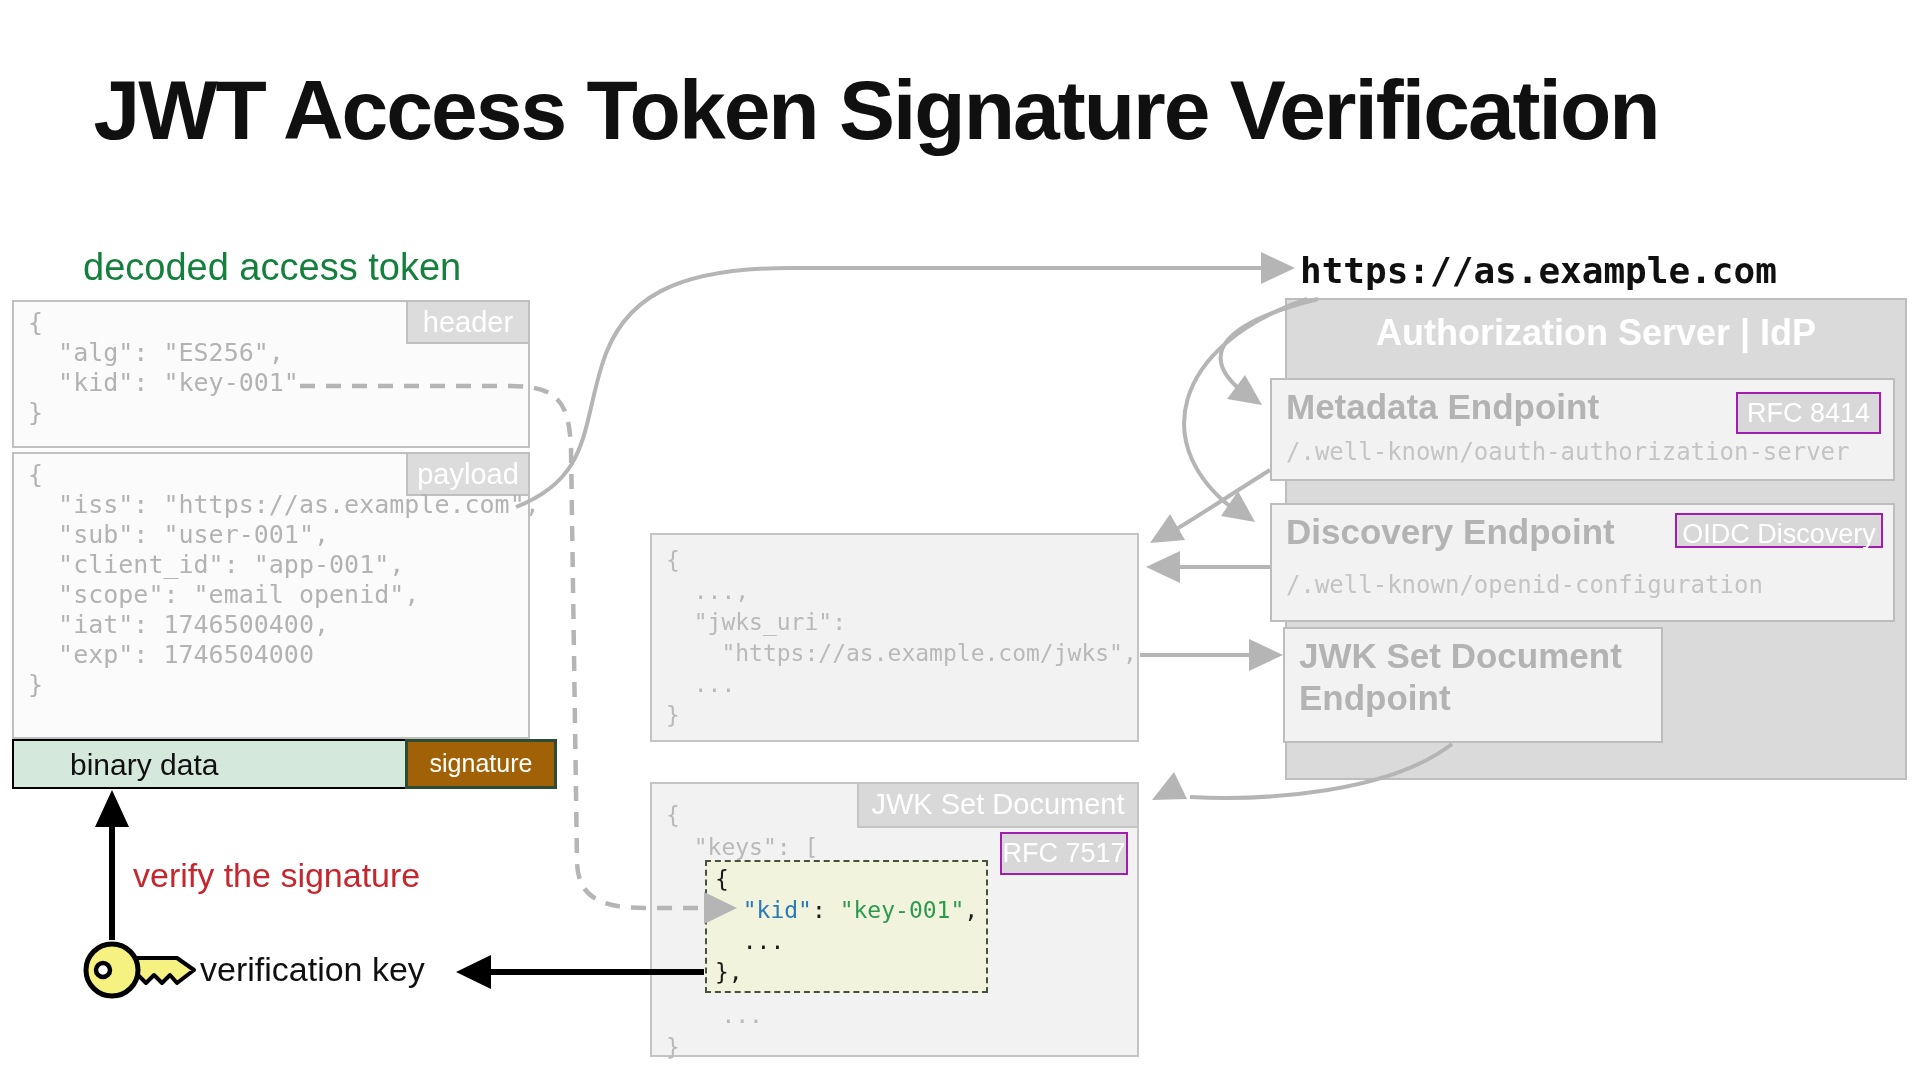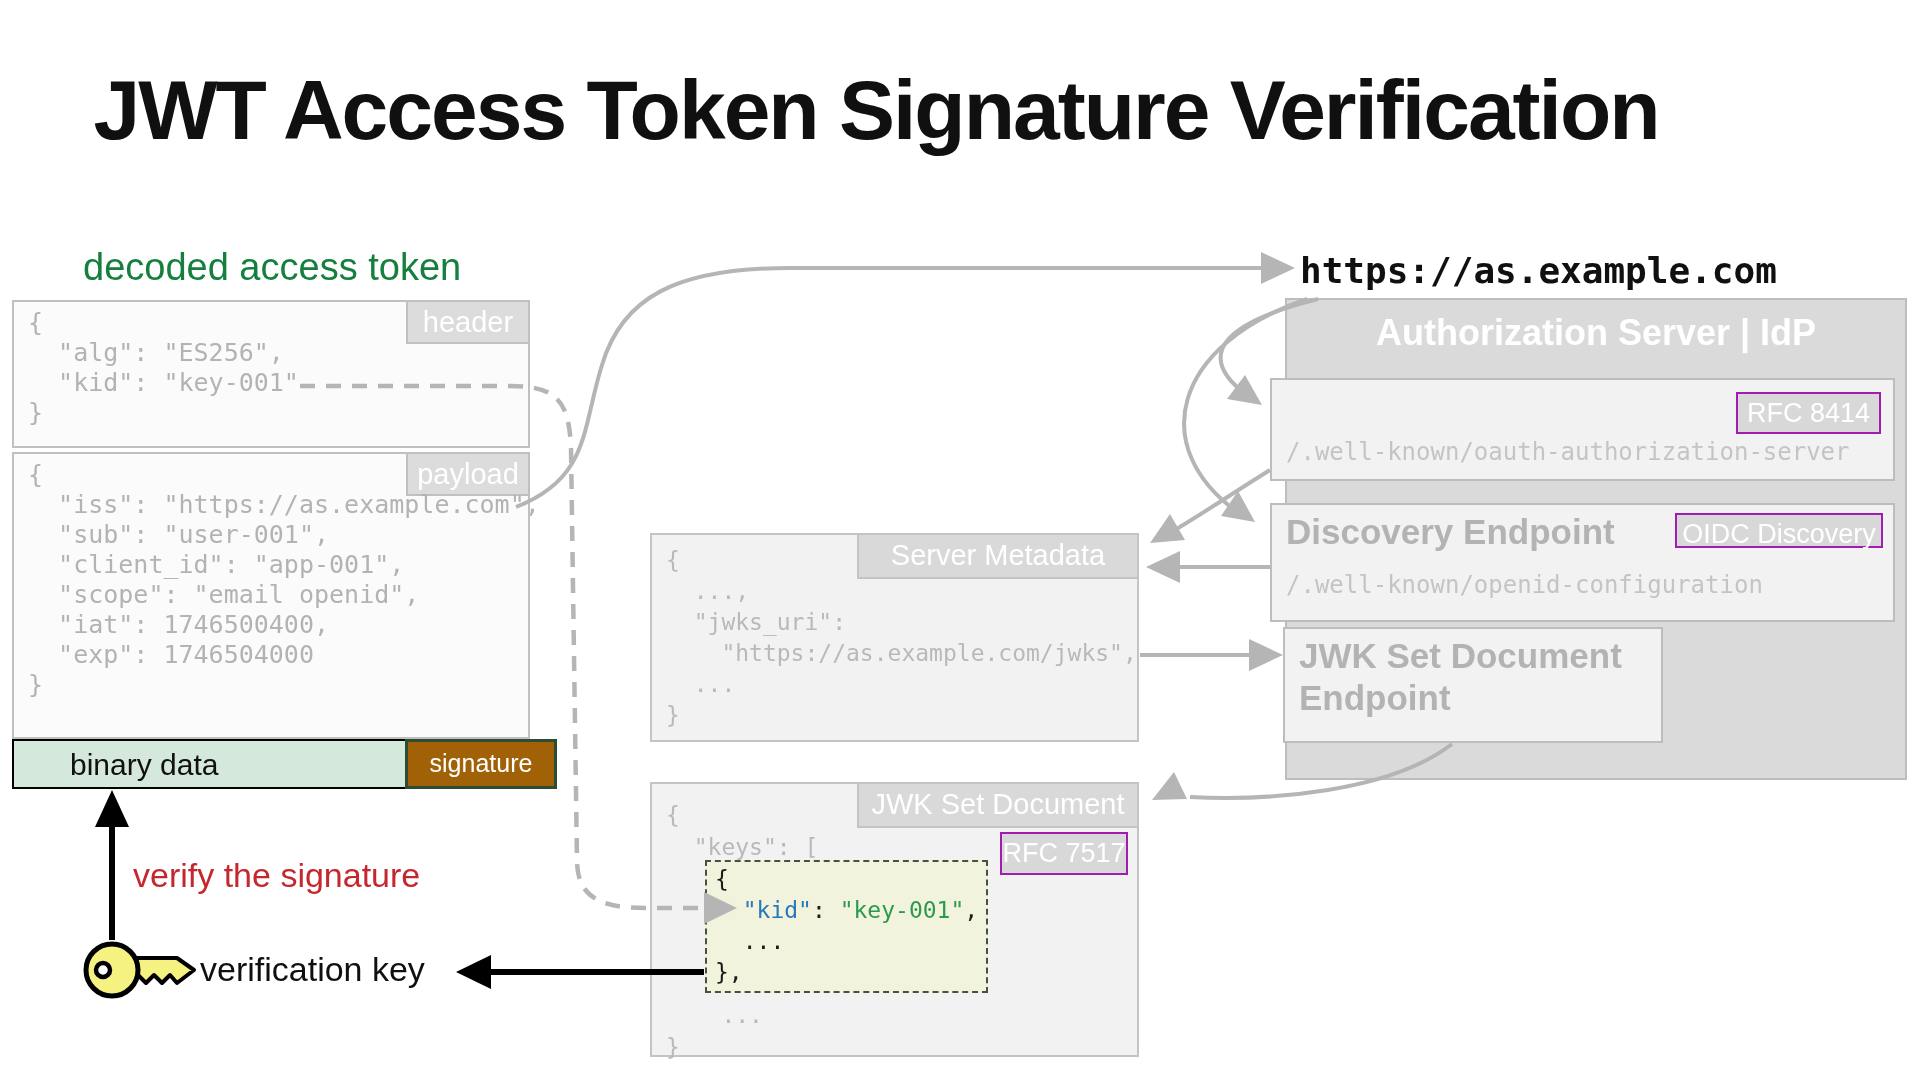--- a/index.html
+++ b/index.html
@@ -115,39 +115,39 @@
   </div>
   <div class="abs verification-key-text">verification key</div>
 
   <div class="abs issuer-url mono">https://as.example.com</div>
 
   <div class="abs as-outer">
     <div class="as-title">Authorization Server | IdP</div>
   </div>
 
   <div class="abs endpoint metadata-ep">
+    <div class="ep-name">Metadata Endpoint</div>
     <div class="ep-path mono">/.well-known/oauth-authorization-server</div>
     <div class="rfc-badge rfc8414">RFC 8414</div>
   </div>
 
   <div class="abs endpoint discovery-ep">
     <div class="ep-name">Discovery Endpoint</div>
     <div class="ep-path mono">/.well-known/openid-configuration</div>
     <div class="rfc-badge oidc">OIDC Discovery</div>
   </div>
 
   <div class="abs endpoint jwks-ep">
     <div class="ep-name">
       <div>JWK Set Document</div>
       <div>Endpoint</div>
     </div>
   </div>
 
   <div class="abs midbox server-meta-box">
-    <div class="mid-tag">Server Metadata</div>
     <div class="mid-json mono">
       <div class="pre">{</div>
       <div class="pre">  ...,</div>
       <div class="pre">  "jwks_uri":</div>
       <div class="pre">    "https://as.example.com/jwks",</div>
       <div class="pre">  ...</div>
       <div class="pre">}</div>
     </div>
   </div>
 

